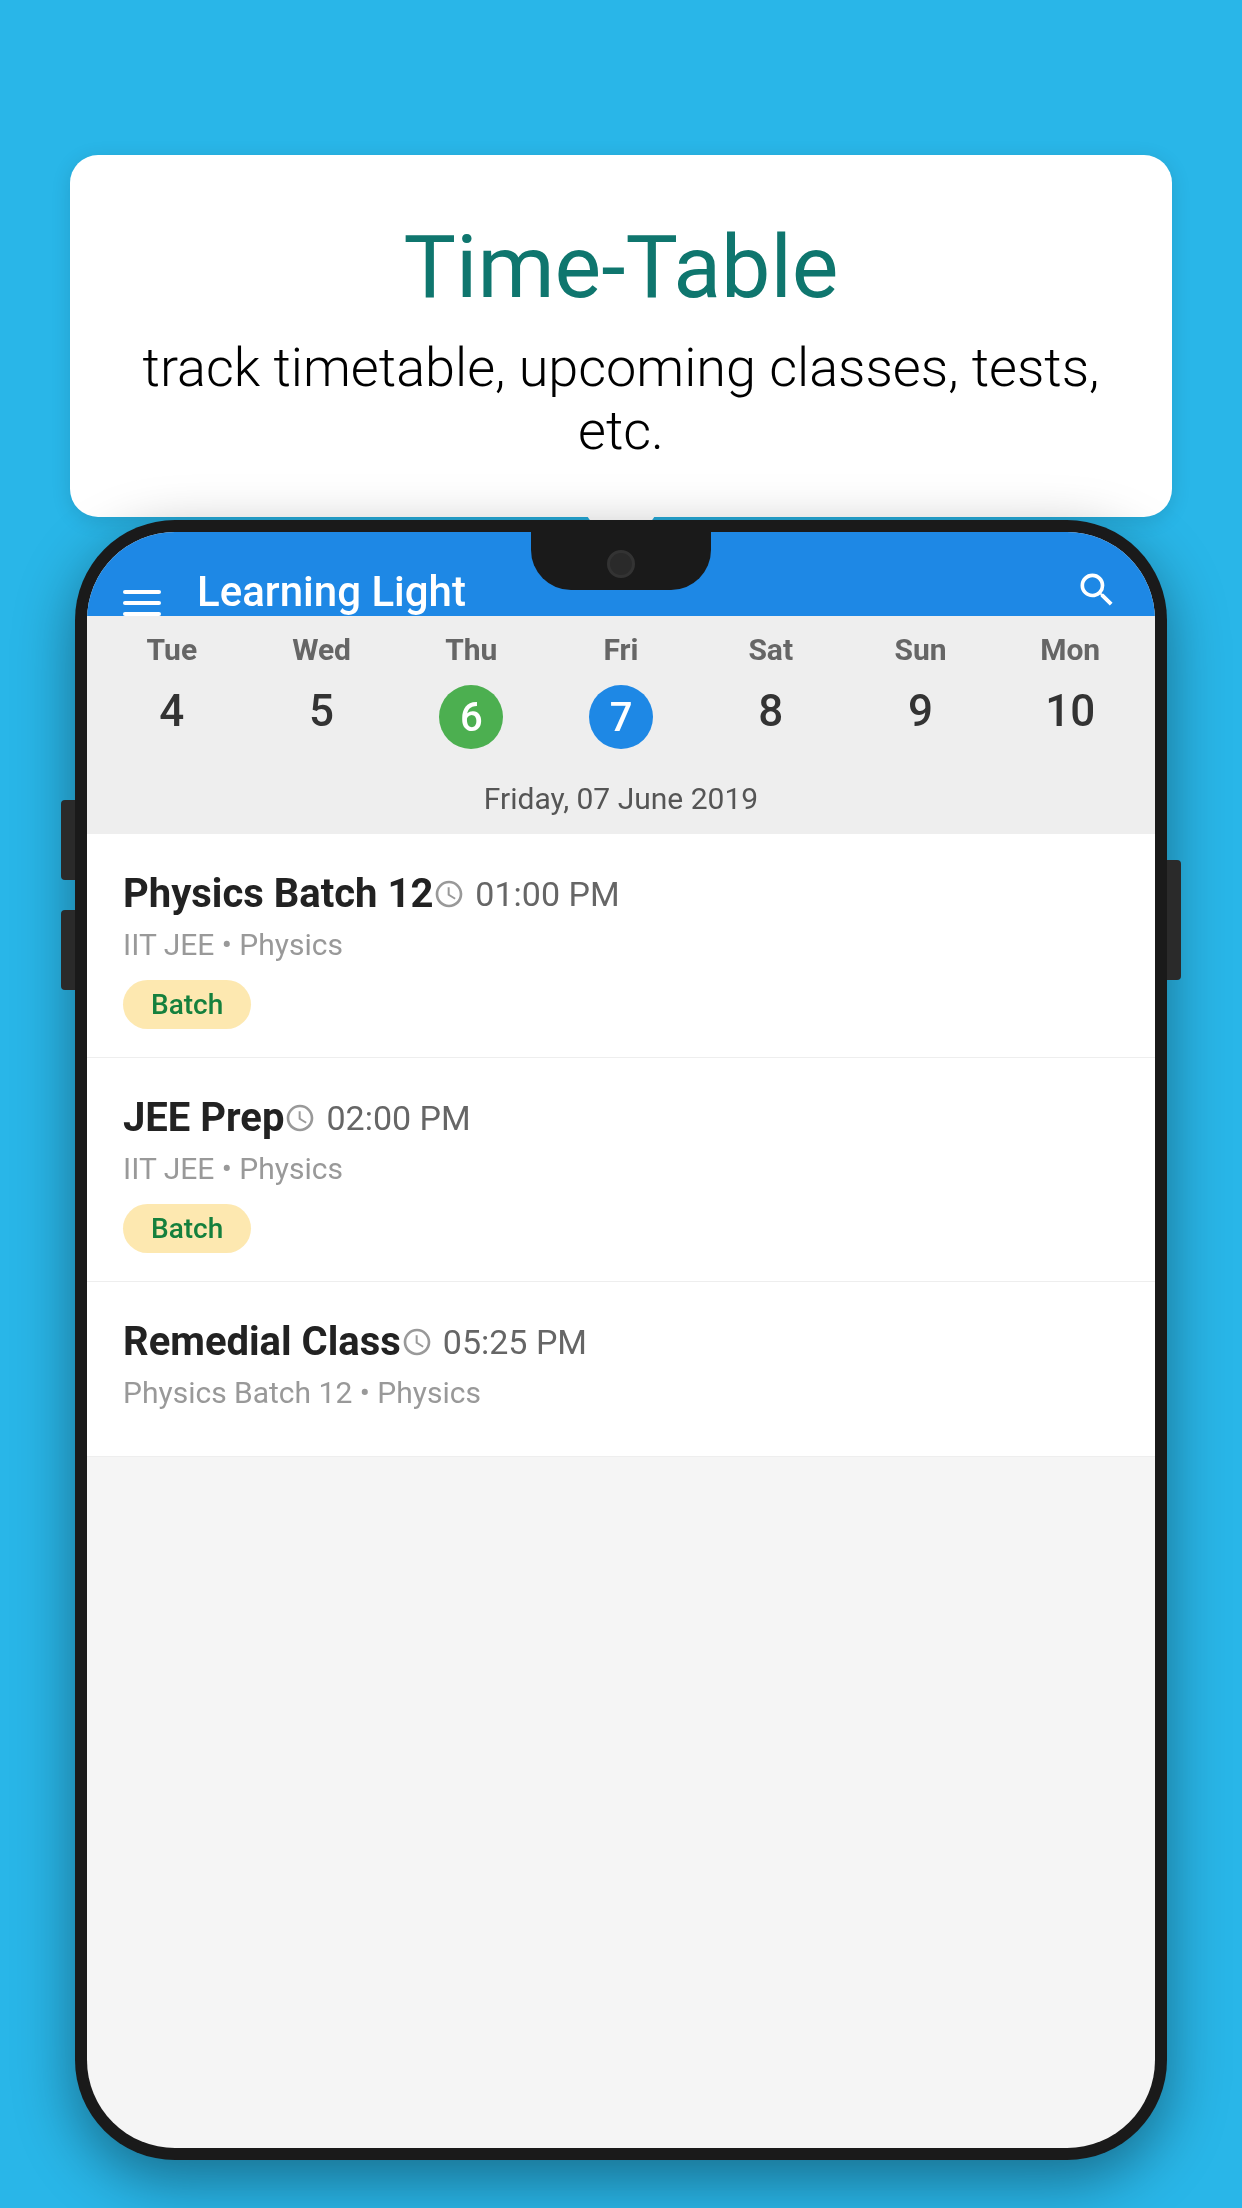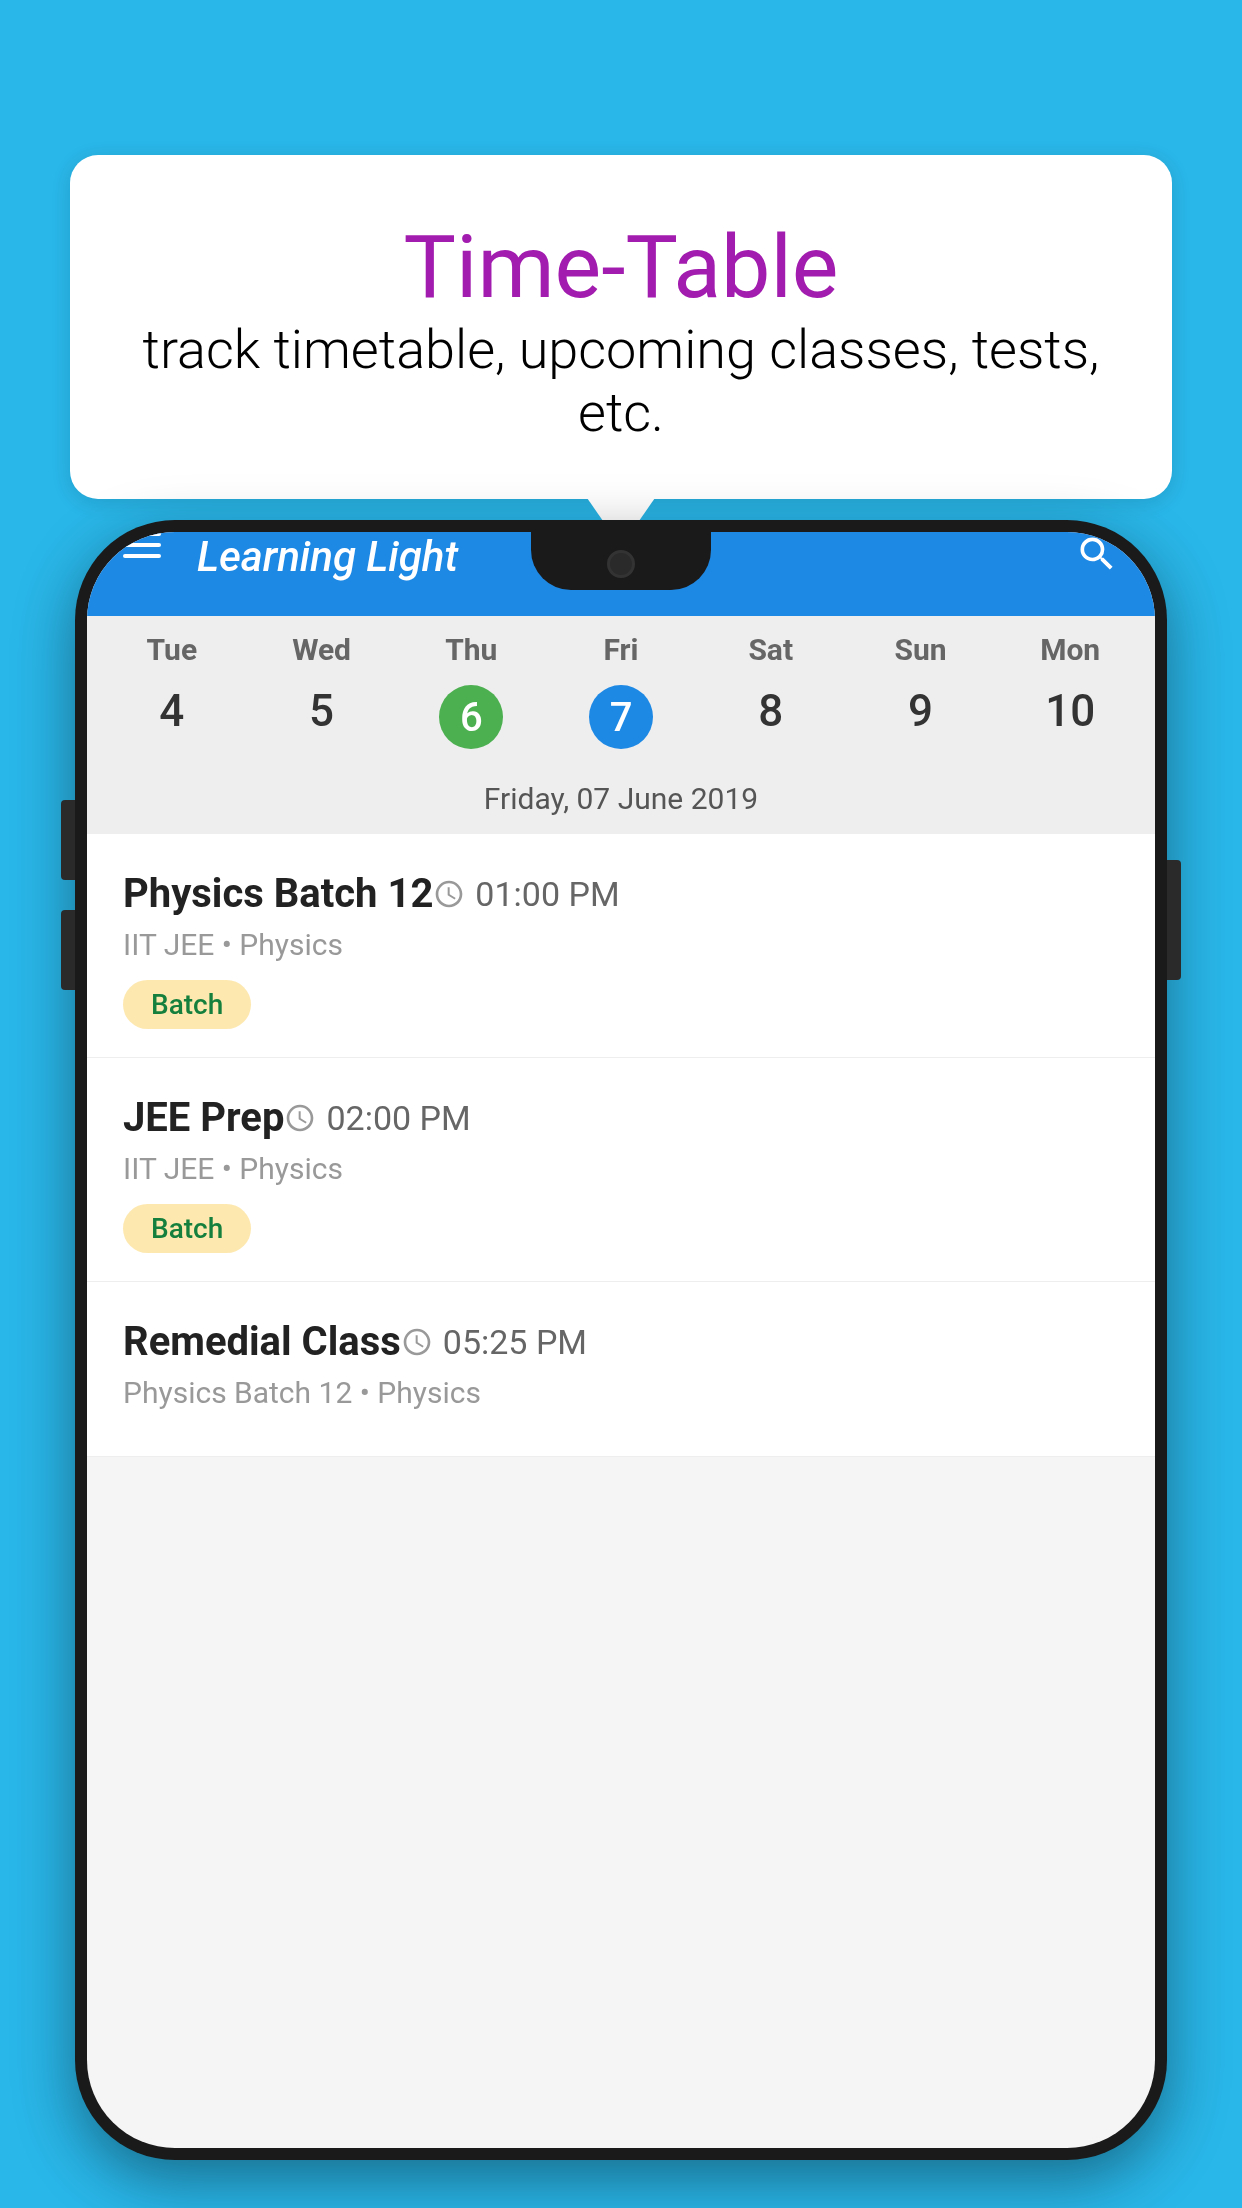--- a/index.html
+++ b/index.html
@@ -35,22 +35,23 @@
       transform: translateX(-50%);
       width: 0;
       height: 0;
       border-left: 36px solid transparent;
       border-right: 36px solid transparent;
       border-top: 52px solid white;
     }
 
     .speech-bubble-title {
       font-size: 88px;
-      color: #a21caf;
+      color: #0f766e;
       font-weight: 400;
+      margin-bottom: 18px;
     }
 
     .speech-bubble-subtitle {
       font-size: 54px;
       color: #000000;
       font-weight: 300;
     }
 
     
     .phone-wrapper {
@@ -194,24 +195,23 @@
       height: 100%;
       background: white;
       border-radius: 1px;
     }
 
     
     .app-bar {
       height: 84px;
       background: #1e88e5;
       display: flex;
-      align-items: flex-start;
+      align-items: flex-end;
       padding: 0 36px;
       gap: 36px;
-      font-style: italic;
     }
 
     .hamburger-icon {
       display: flex;
       flex-direction: column;
       gap: 7px;
       cursor: pointer;
     }
 
     .hamburger-line {

